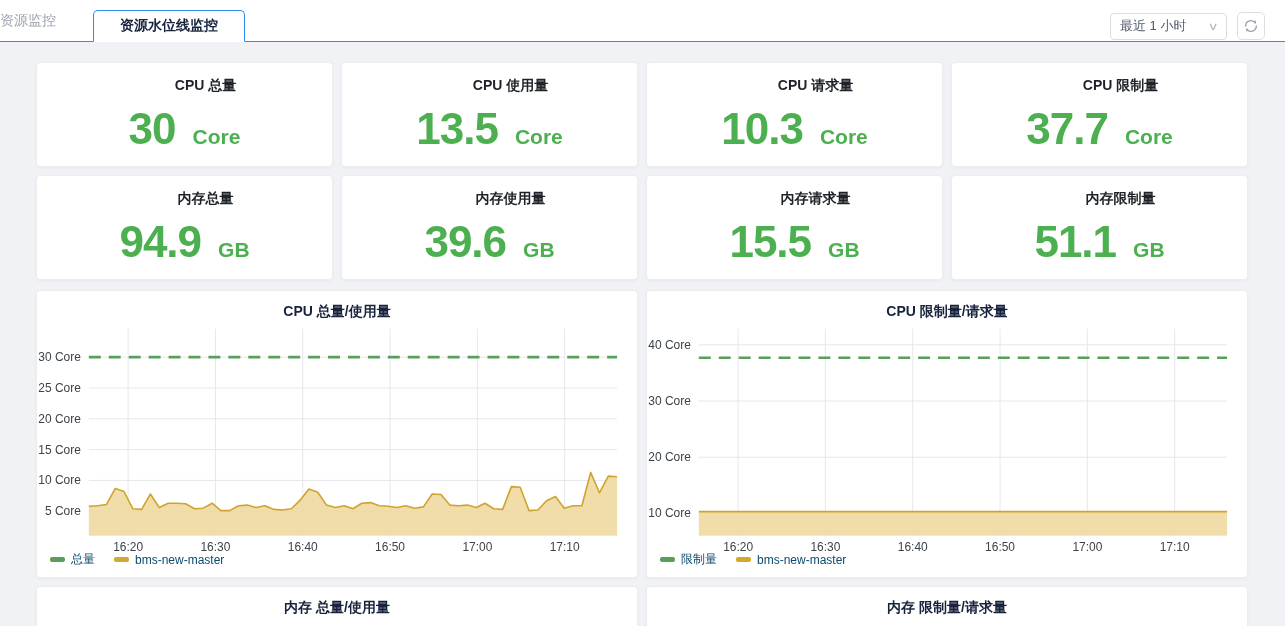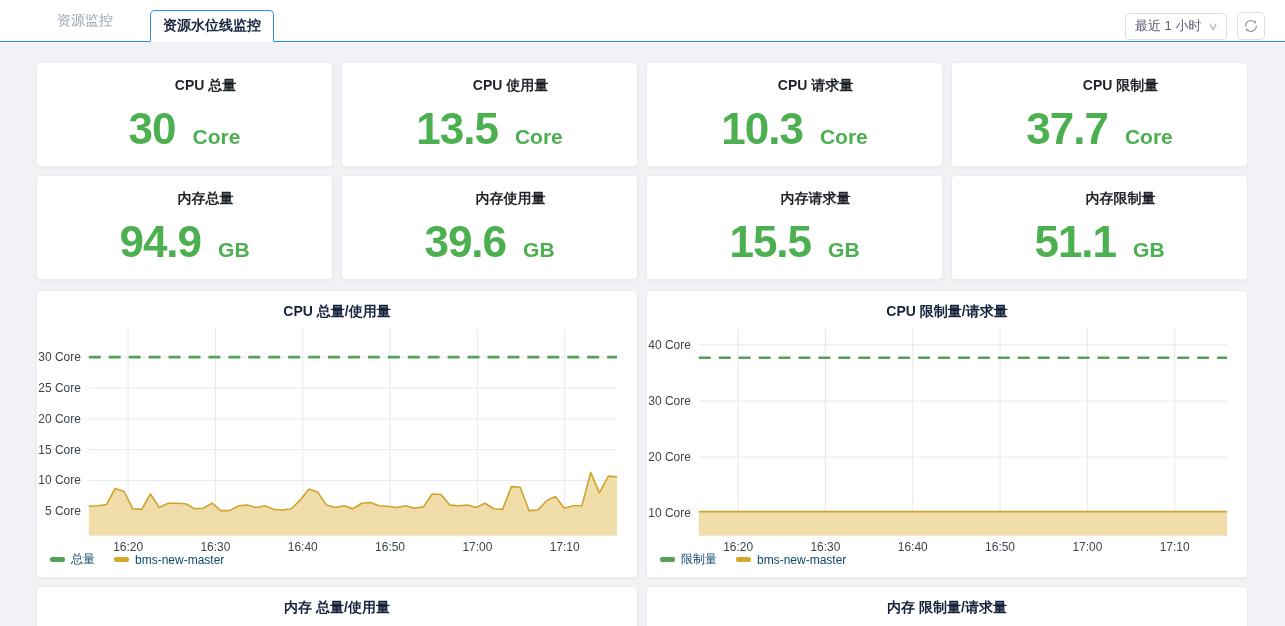--- a/index.html
+++ b/index.html
@@ -8,33 +8,33 @@
     width:1285px; height:626px; position:relative; overflow:hidden;
     background:#f0f2f5;
     font-family:"Liberation Sans","DejaVu Sans",sans-serif;
   }
   
   .header {
     height:42px; background:#fff; border-bottom:1px solid #2d8cf0;
     display:flex; align-items:center; position:relative;
   }
   .tab-inactive {
-    margin-left:57px; font-size:14px; color:#9aa3af; cursor:pointer;
+    font-size:14px; color:#9aa3af; cursor:pointer;
   }
   .tab-active {
     margin-left:37px; height:32px; align-self:flex-end; margin-bottom:-1px;
     background:#fff; border:1px solid #2d8cf0; border-bottom:1px solid #fff;
-    border-radius:5px 5px 0 0; padding:0 12px; display:flex; align-items:center;
+    border-radius:5px 5px 0 0; padding:0 26px; display:flex; align-items:center;
     font-size:14px; font-weight:bold; color:#17233d; position:relative; z-index:2; cursor:pointer;
   }
   .header-controls {
     position:absolute; right:20px; top:12px; display:flex; gap:10px; align-items:center;
   }
   .time-select {
-    width:102px; height:27px; background:#fff; border:1px solid #dcdee2; border-radius:4px;
+    width:117px; height:27px; background:#fff; border:1px solid #dcdee2; border-radius:4px;
     display:flex; align-items:center; justify-content:space-between; padding:0 9px;
     font-size:13px; color:#515a6e; cursor:pointer;
   }
   .chevron { color:#b5bac1; font-size:11px; transform:scaleX(1.4); }
   .refresh-btn {
     width:28px; height:28px; background:#fff; border:1px solid #dcdee2; border-radius:5px;
     display:flex; align-items:center; justify-content:center; cursor:pointer;
   }
   
   .content { padding:20px 37px 0 36px; }

